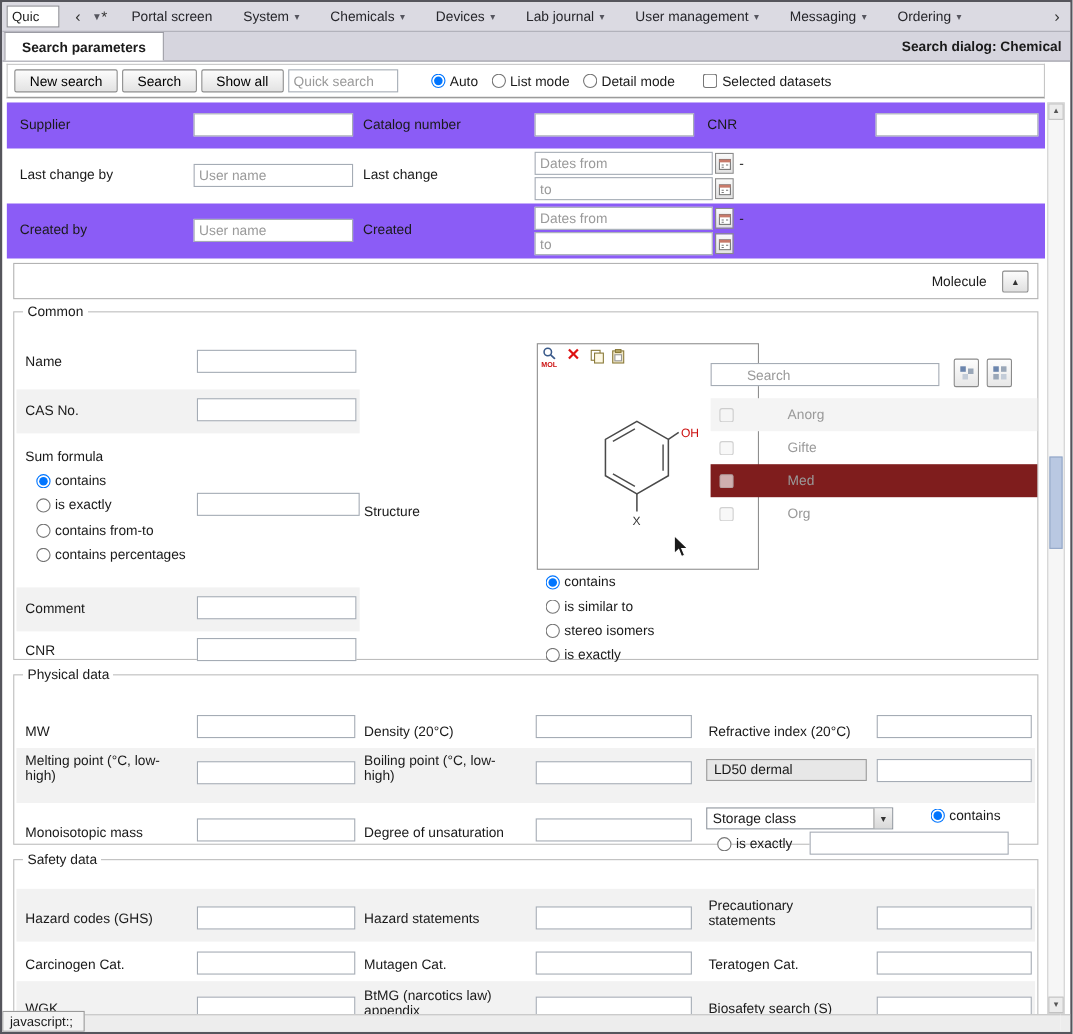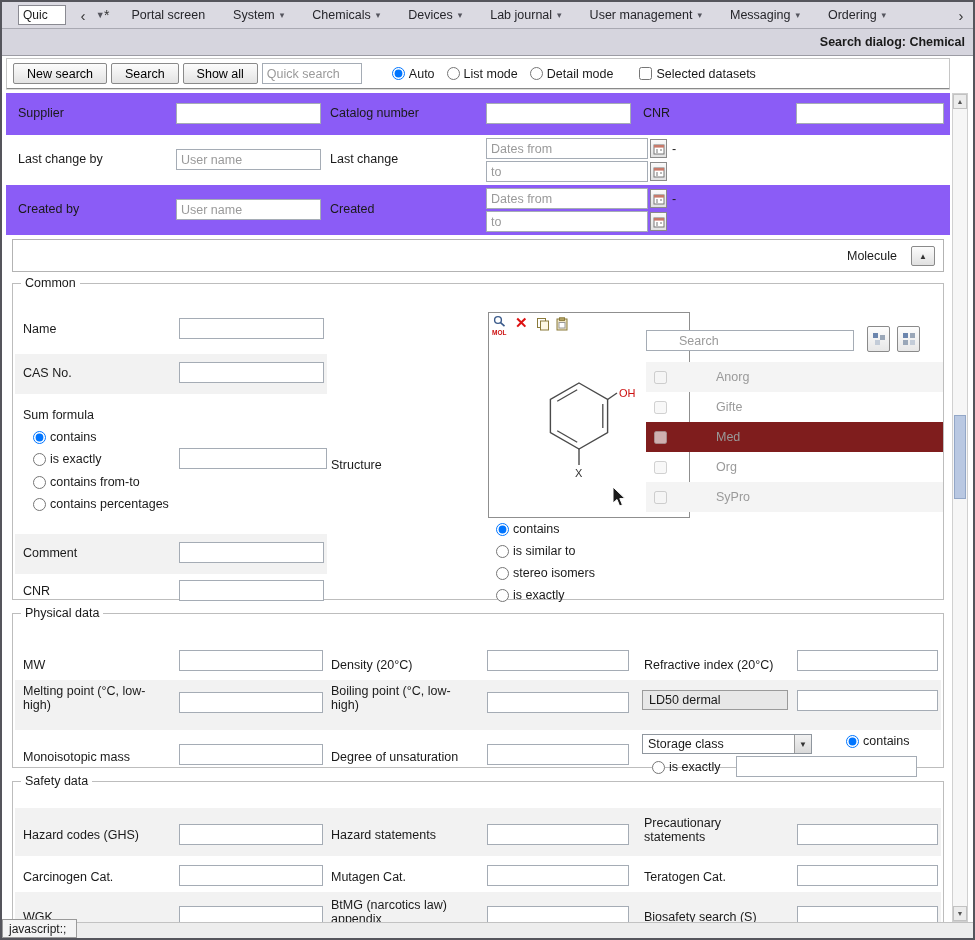--- a/index.html
+++ b/index.html
@@ -3,21 +3,21 @@
 <meta charset="utf-8">
 <style>
   * { margin:0; padding:0; box-sizing:border-box; }
   html,body { width:975px; height:940px; }
   body { font-family:"Liberation Sans", sans-serif; font-size:12.5px; color:#1a1a1a; background:#fff; }
   .window { position:absolute; inset:0; border:2px solid #55555c; background:#fff; overflow:hidden; }
   .abs { position:absolute; }
 
   
   .menubar { position:absolute; left:0; top:0; width:100%; height:27px; background:#dbdae2; border-bottom:1px solid #a9a9b2; display:flex; align-items:center; }
-  .quick-select { margin-left:16px; width:48px; height:20px; border:1px solid #8a8a92; background:#fff; display:flex; align-items:center; justify-content:space-between; padding:0 4px; font-size:12px; cursor:default;gap:48px; }
+  .quick-select { margin-left:4px; width:48px; height:20px; border:1px solid #8a8a92; background:#fff; display:flex; align-items:center; justify-content:space-between; padding:0 4px; font-size:12px; cursor:default;gap:48px; }
   .navbtn { width:18px; height:22px; display:flex; align-items:center; justify-content:center; color:#333; font-size:15px; margin-left:8px; cursor:default; }
   .menu-star { margin-left:12px; font-size:14px; color:#333; }
   .menu-item { display:flex; align-items:center; gap:5px; color:#26262b; padding:4px 6px; margin-left:16px; white-space:nowrap; cursor:default; }
   .dd { font-size:9px; color:#55555e; }
   .menubar-right { margin-left:auto; margin-right:3px; }
 
   
   .tabbar { position:absolute; left:0; top:27px; width:100%; height:27px; background:#d6d5de; border-bottom:1px solid #9c9ca4; display:flex; align-items:flex-end; }
   .tab-active { margin-left:2px; height:26px; background:#fff; border:1px solid #9c9ca4; border-bottom:none; display:flex; align-items:center; padding:0 15px; font-weight:bold; }
   .dialog-title { margin-left:auto; margin-right:8px; font-weight:bold; align-self:center; }
@@ -109,20 +109,23 @@
     <div class="menu-item">
         <span>Ordering</span>
         <span class="dd">▾</span>
       </div>
     <div class="navbtn menubar-right">
         <span>›</span>
       </div>
   </div>
 
   <div class="tabbar">
+    <div class="tab-active">
+        <span>Search parameters</span>
+      </div>
     <div class="dialog-title">Search dialog: Chemical</div>
   </div>
 
   <div class="main">
 
     <div class="toolbar">
       <button class="btn">New search</button>
       <button class="btn">Search</button>
       <button class="btn">Show all</button>
       <input class="inp" style="width: 100px;" placeholder="Quick search">
@@ -331,24 +334,20 @@
             <span>Gifte</span>
           </div>
         <div class="tag-row" style="top:132px;background:#7f1d1d">
             <input type="checkbox" disabled="" style="">
             <span>Med</span>
           </div>
         <div class="tag-row" style="top:162px">
             <input type="checkbox" disabled="" style="">
             <span>Org</span>
           </div>
-        <div class="tag-row" style="top:192px;background:#f4f4f4">
-            <input type="checkbox" disabled="" style="">
-            <span>SyPro</span>
-          </div>
       </fieldset>
 
       <fieldset style="height:162px;margin-top:6px">
         <legend>Physical data</legend>
 
         <span class="lbl" style="left:10px;top:38px">MW</span>
         <input class="inp abs" style="left: 166px; top: 30px; width: 144px;">
         <span class="lbl" style="left:318px;top:38px">Density (20°C)</span>
         <input class="inp abs" style="left: 474px; top: 30px; width: 142px;">
         <span class="lbl" style="left:631px;top:38px">Refractive index (20°C)</span>

